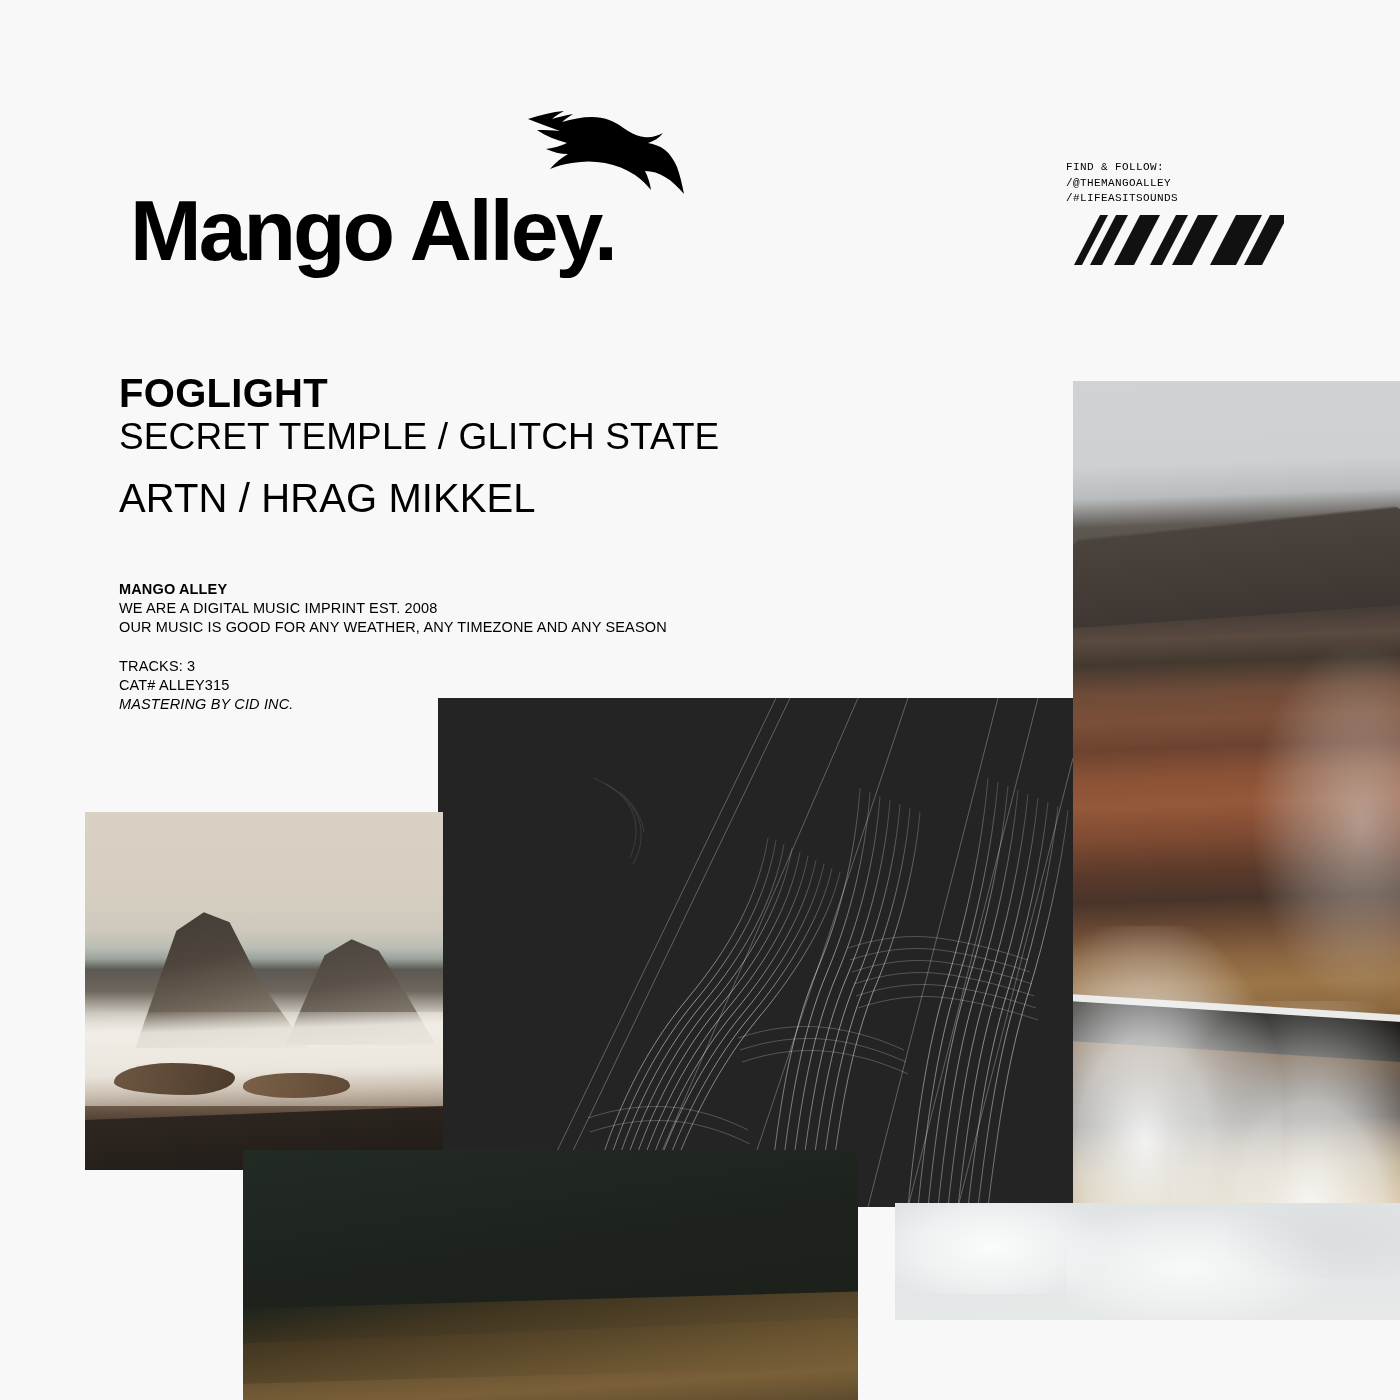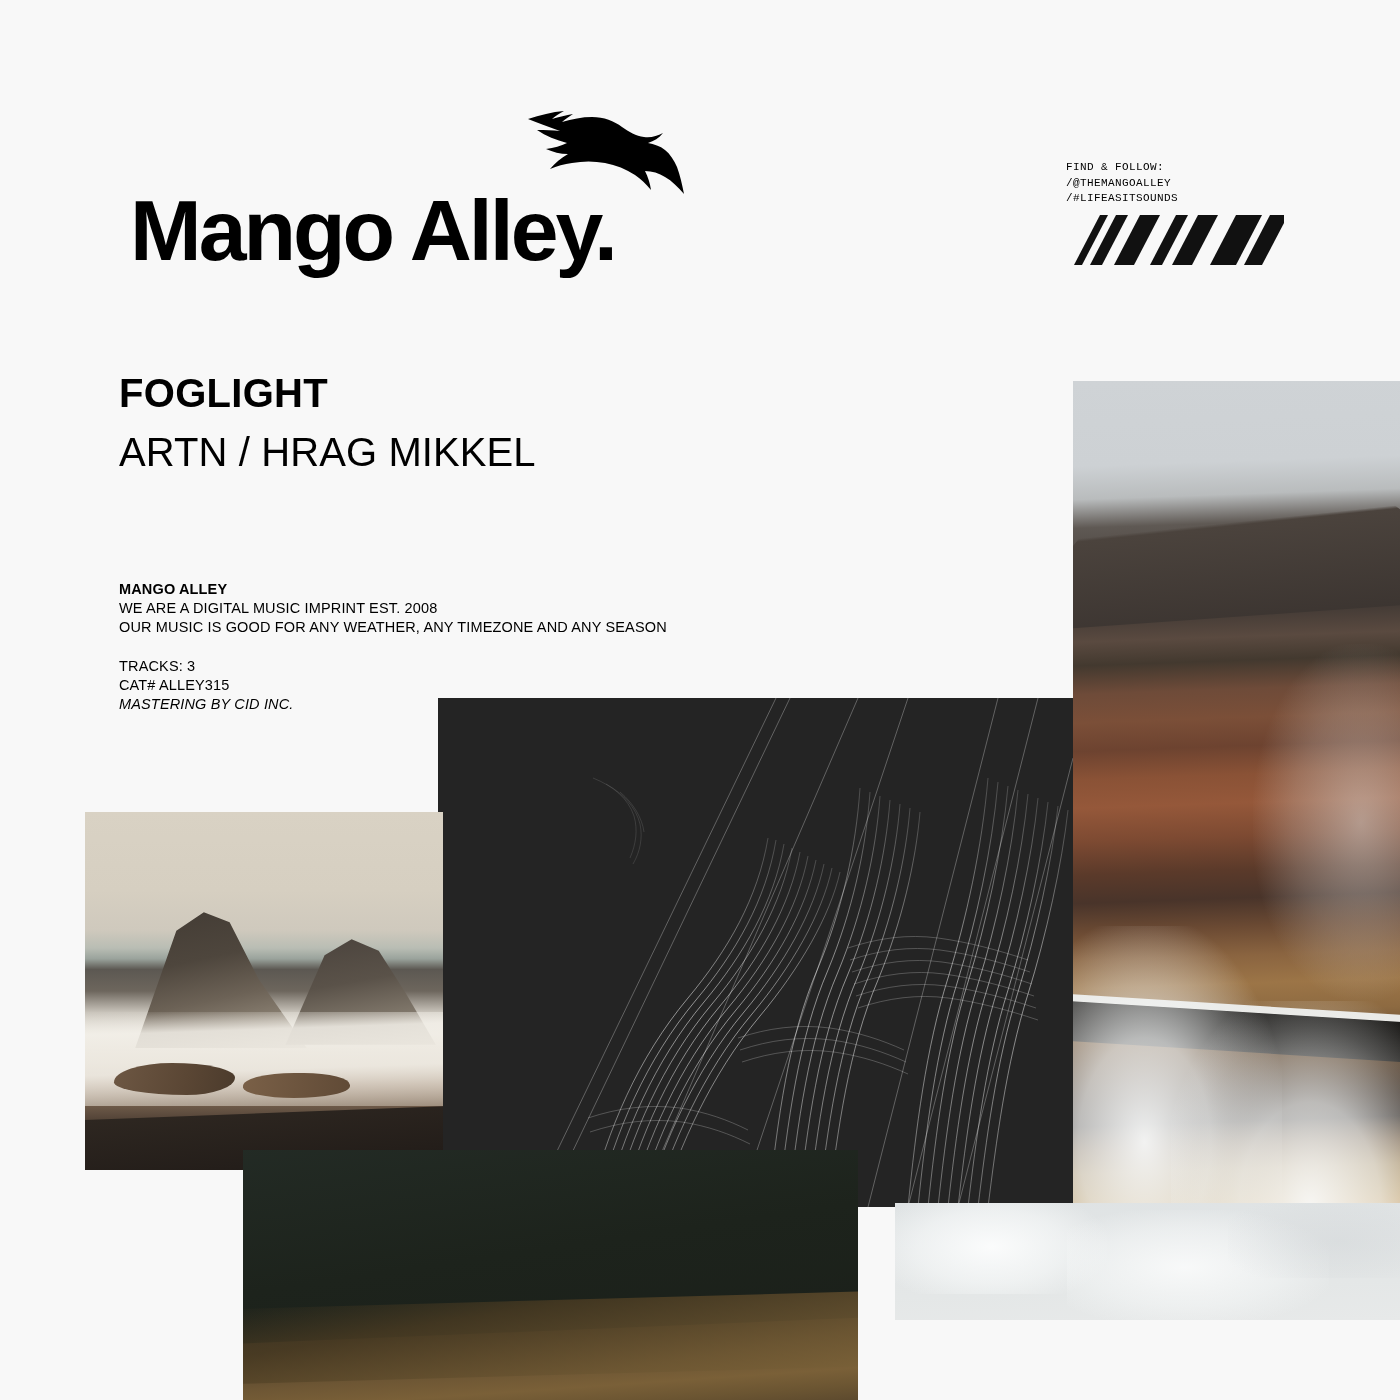--- a/index.html
+++ b/index.html
@@ -430,20 +430,21 @@
     <div class="photo" id="photo-steam">
       <div class="puff-a"></div>
       <div class="puff-b"></div>
       <div class="puff-c"></div>
     </div>
 
   </div>
 
   <div id="title-block">
     <div id="release-title">FOGLIGHT</div>
+    <div id="track-titles">SECRET TEMPLE / GLITCH STATE</div>
     <div id="artists">ARTN / HRAG MIKKEL</div>
   </div>
 
   <div id="imprint-block">
     <div class="meta-line bold">MANGO ALLEY</div>
     <div class="meta-line">WE ARE A DIGITAL MUSIC IMPRINT EST. 2008</div>
     <div class="meta-line">OUR MUSIC IS GOOD FOR ANY WEATHER, ANY TIMEZONE AND ANY SEASON</div>
     <div id="meta-spacer"></div>
     <div class="meta-line">TRACKS: 3</div>
     <div class="meta-line">CAT# ALLEY315</div>

